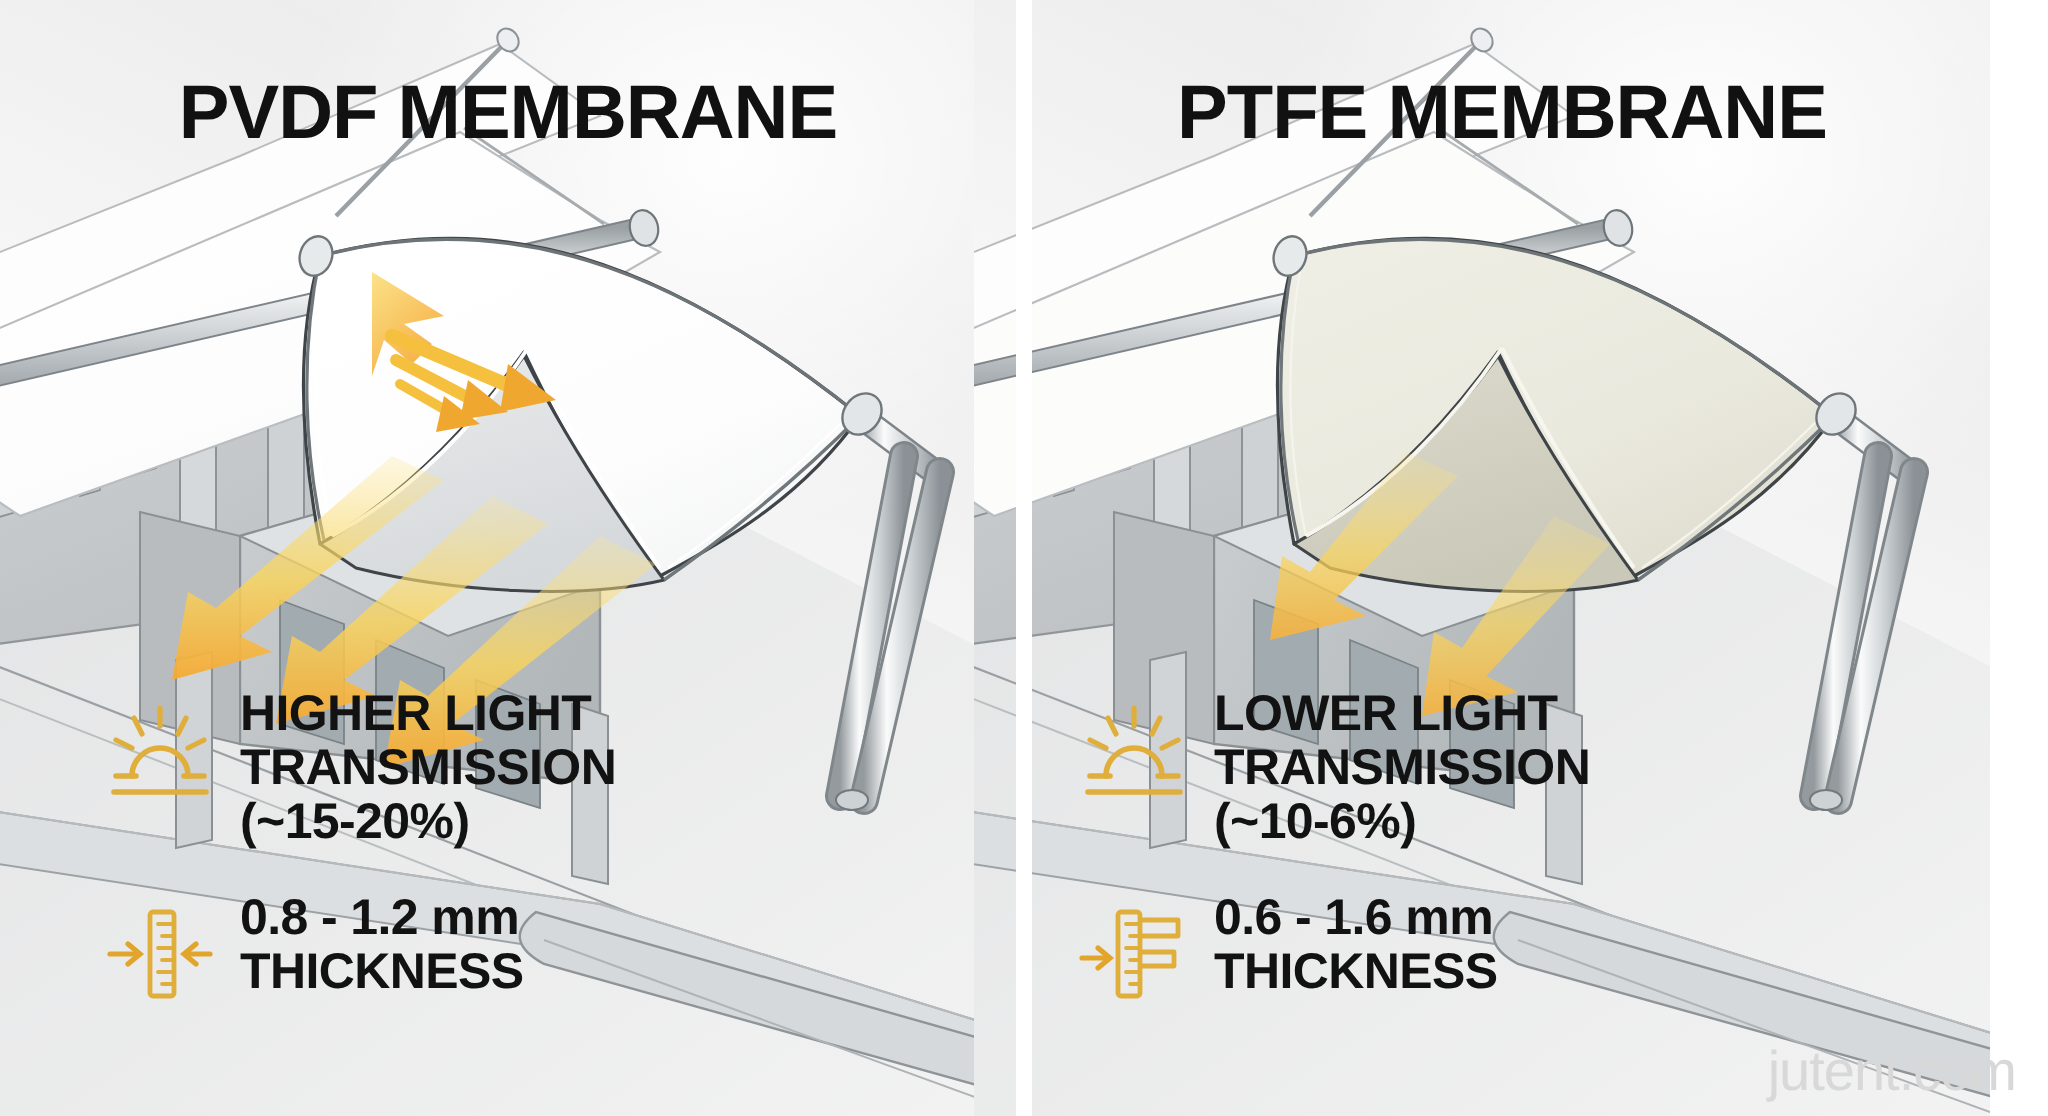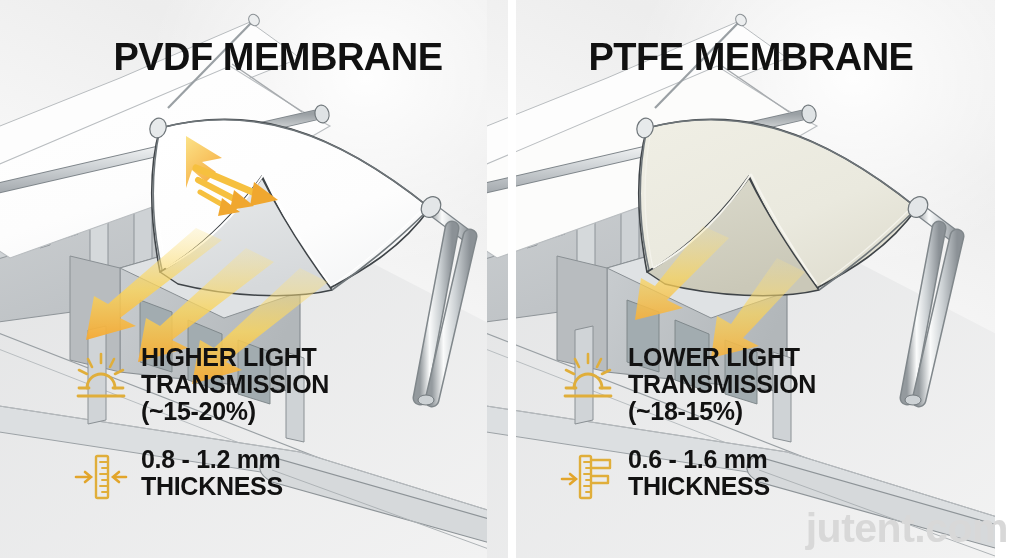--- a/index.html
+++ b/index.html
@@ -64,30 +64,29 @@
     width: 508px;
     text-align: center;
     z-index: 30;
     font-family: "Liberation Sans", sans-serif;
     font-weight: bold;
     font-size: 38px;
     letter-spacing: -0.5px;
     color: #111111;
     -webkit-font-smoothing: antialiased;
   }
-  #panel-left .title  { padding-left: 24px; }
+  #panel-left .title  { padding-left: 0; }
   #panel-right .title { padding-left: 10px; }
 
   .facts {
     position: absolute;
     left: 0;
     top: 344px;
     width: 508px;
     z-index: 30;
-    padding-left: 21px;
   }
   .fact {
     display: flex;
     align-items: flex-start;
     padding-left: 52px;
   }
   .fact + .fact { margin-top: 21px; }
   .fact-icon {
     flex: 0 0 auto;
     width: 56px;
@@ -106,22 +105,22 @@
     white-space: pre-line;
   }
   .fact-thickness .fact-icon { margin-top: 2px; }
 
   .watermark {
     position: absolute;
     right: 16px;
     bottom: 6px;
     z-index: 60;
     font-family: "Liberation Sans", sans-serif;
-    font-weight: bold;
-    font-size: 41px;
+    font-weight: normal;
+    font-size: 28px;
     letter-spacing: -0.5px;
     color: #d8d8d8;
   }
 </style>
 </head>
 <body>
 
 <div id="infographic">
 
   <div class="panel" id="panel-left">
@@ -504,21 +503,21 @@
             <path d="M 14 40 a 14 14 0 0 1 28 0" fill="none" stroke="#e0ae3a" stroke-width="2.8" stroke-linecap="round"></path>
             <g stroke="#e0ae3a" stroke-width="2.8" stroke-linecap="round">
               <line x1="6" y1="40" x2="16" y2="40"></line>
               <line x1="40" y1="40" x2="50" y2="40"></line>
               <line x1="5" y1="48" x2="51" y2="48"></line>
             </g>
           </svg>
         </span>
         <span class="fact-text">LOWER LIGHT
 TRANSMISSION
-(~18-15%)</span>
+(~10-6%)</span>
       </div>
 
       <div class="fact fact-thickness">
         <span class="fact-icon">
           <svg viewBox="0 0 56 56" xmlns="http://www.w3.org/2000/svg">
             <rect x="20" y="8" width="11" height="42" rx="1.5" fill="none" stroke="#e0ae3a" stroke-width="2.4"></rect>
             <g stroke="#e0ae3a" stroke-width="1.9" stroke-linecap="round">
               <line x1="24" y1="14" x2="31" y2="14"></line>
               <line x1="26" y1="20" x2="31" y2="20"></line>
               <line x1="24" y1="26" x2="31" y2="26"></line>

